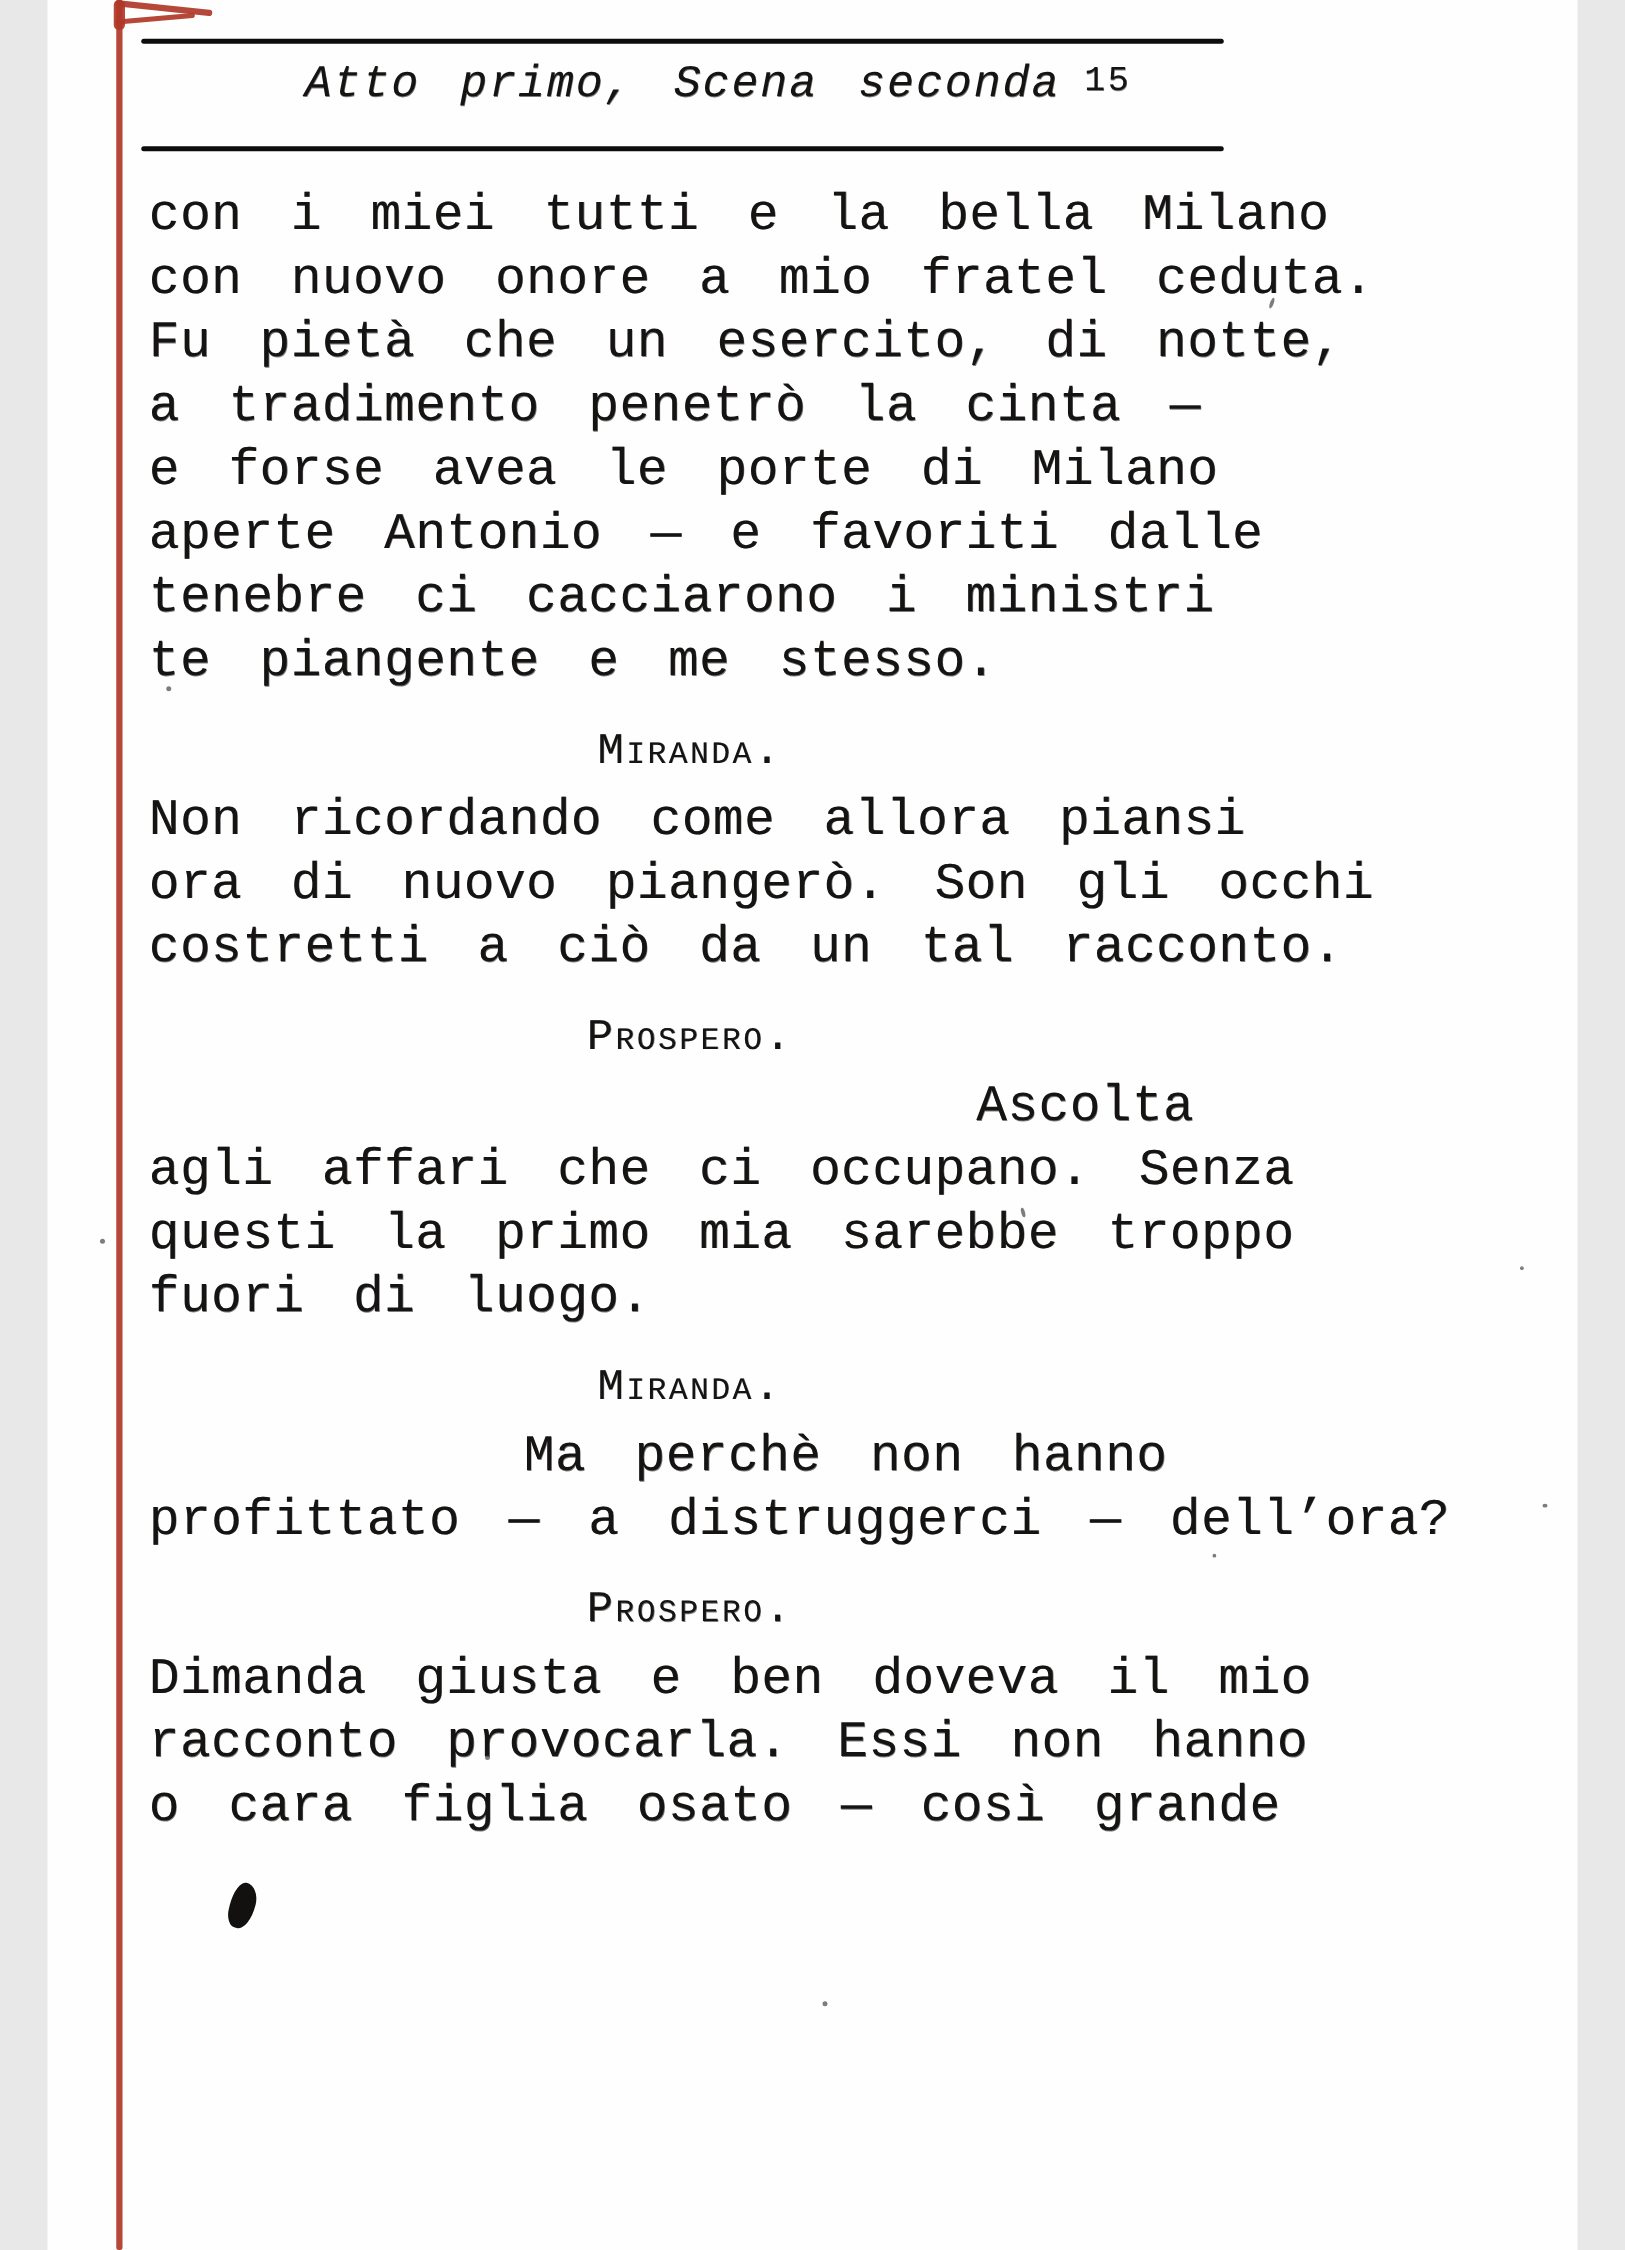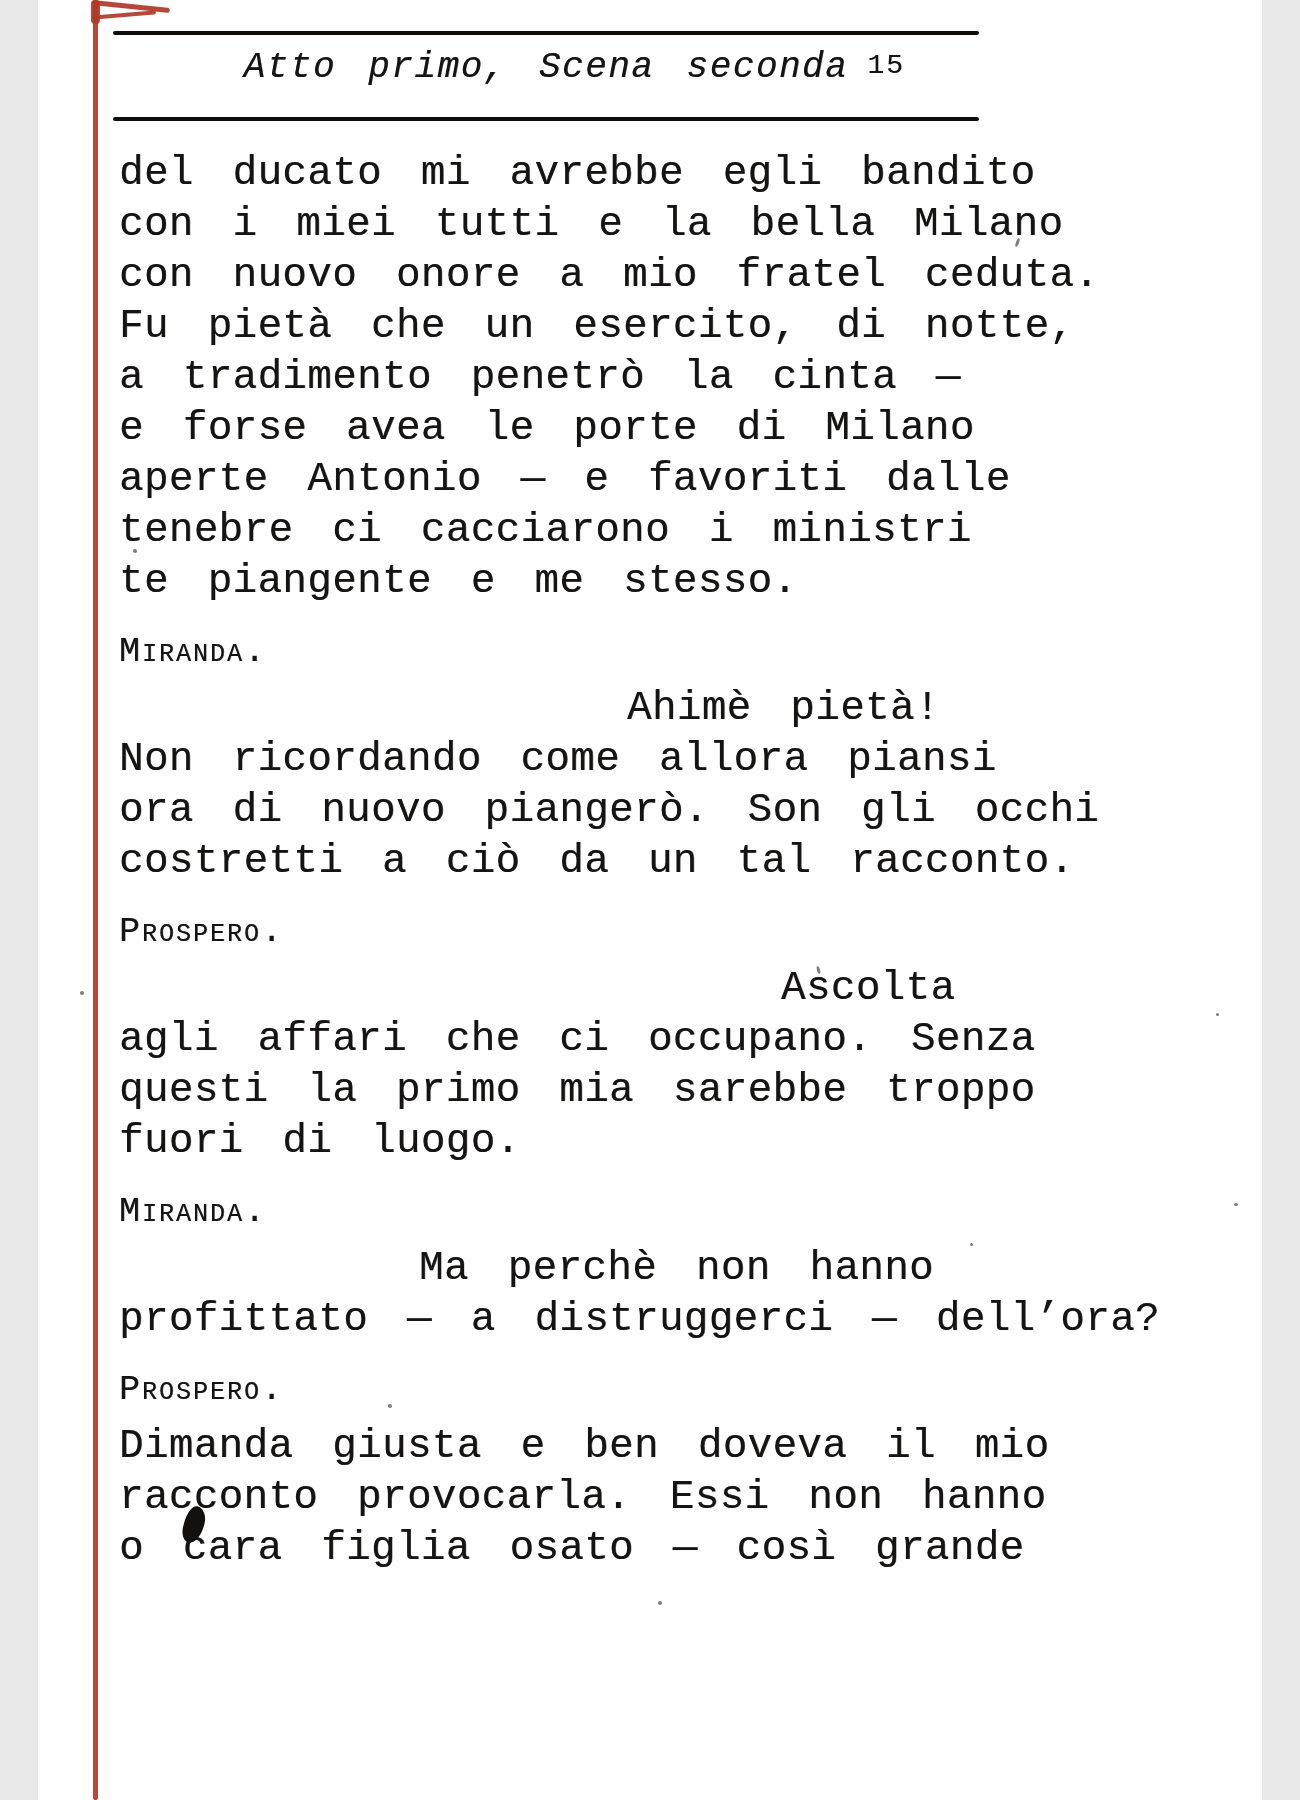--- a/index.html
+++ b/index.html
@@ -67,20 +67,21 @@
   }
   .verse-line {
     font-size: 41px;
     line-height: 51px;
     letter-spacing: .3px;
     word-spacing: .34em;
     white-space: nowrap;
     text-shadow: .45px .45px .35px rgba(20,19,18,.55);
   }
   .speaker-name {
+    text-align: center;
     font-variant: small-caps;
     font-size: 35px;
     line-height: 42px;
     letter-spacing: 2px;
     margin: 24px 0 10px 0;
     text-shadow: .45px .45px .35px rgba(20,19,18,.55);
   }
 
   
   .ink-blot {
@@ -107,31 +108,29 @@
   <div class="red-stroke s1"></div>
   <div class="red-stroke s2"></div>
   <div class="red-stroke s3"></div>
 
   <div class="rule top"></div>
   <div class="running-head">Atto primo, Scena seconda</div>
   <div class="page-number">15</div>
   <div class="rule bottom"></div>
 
   <div class="text-body">
-      <div class="verse-line">del ducato mi avrebbe egli bandito</div>
       <div class="verse-line">con i miei tutti e la bella Milano</div>
       <div class="verse-line">con nuovo onore a mio fratel ceduta.</div>
       <div class="verse-line">Fu pietà che un esercito, di notte,</div>
       <div class="verse-line">a tradimento penetrò la cinta —</div>
       <div class="verse-line">e forse avea le porte di Milano</div>
       <div class="verse-line">aperte Antonio — e favoriti dalle</div>
       <div class="verse-line">tenebre ci cacciarono i ministri</div>
       <div class="verse-line">te piangente e me stesso.</div>
       <div class="speaker-name">Miranda.</div>
-      <div class="verse-line" style="margin-left: 508px;">Ahimè pietà!</div>
       <div class="verse-line">Non ricordando come allora piansi</div>
       <div class="verse-line">ora di nuovo piangerò. Son gli occhi</div>
       <div class="verse-line">costretti a ciò da un tal racconto.</div>
       <div class="speaker-name">Prospero.</div>
       <div class="verse-line" style="margin-left: 662px;">Ascolta</div>
       <div class="verse-line">agli affari che ci occupano. Senza</div>
       <div class="verse-line">questi la primo mia sarebbe troppo</div>
       <div class="verse-line">fuori di luogo.</div>
       <div class="speaker-name">Miranda.</div>
       <div class="verse-line" style="margin-left: 300px;">Ma perchè non hanno</div>

